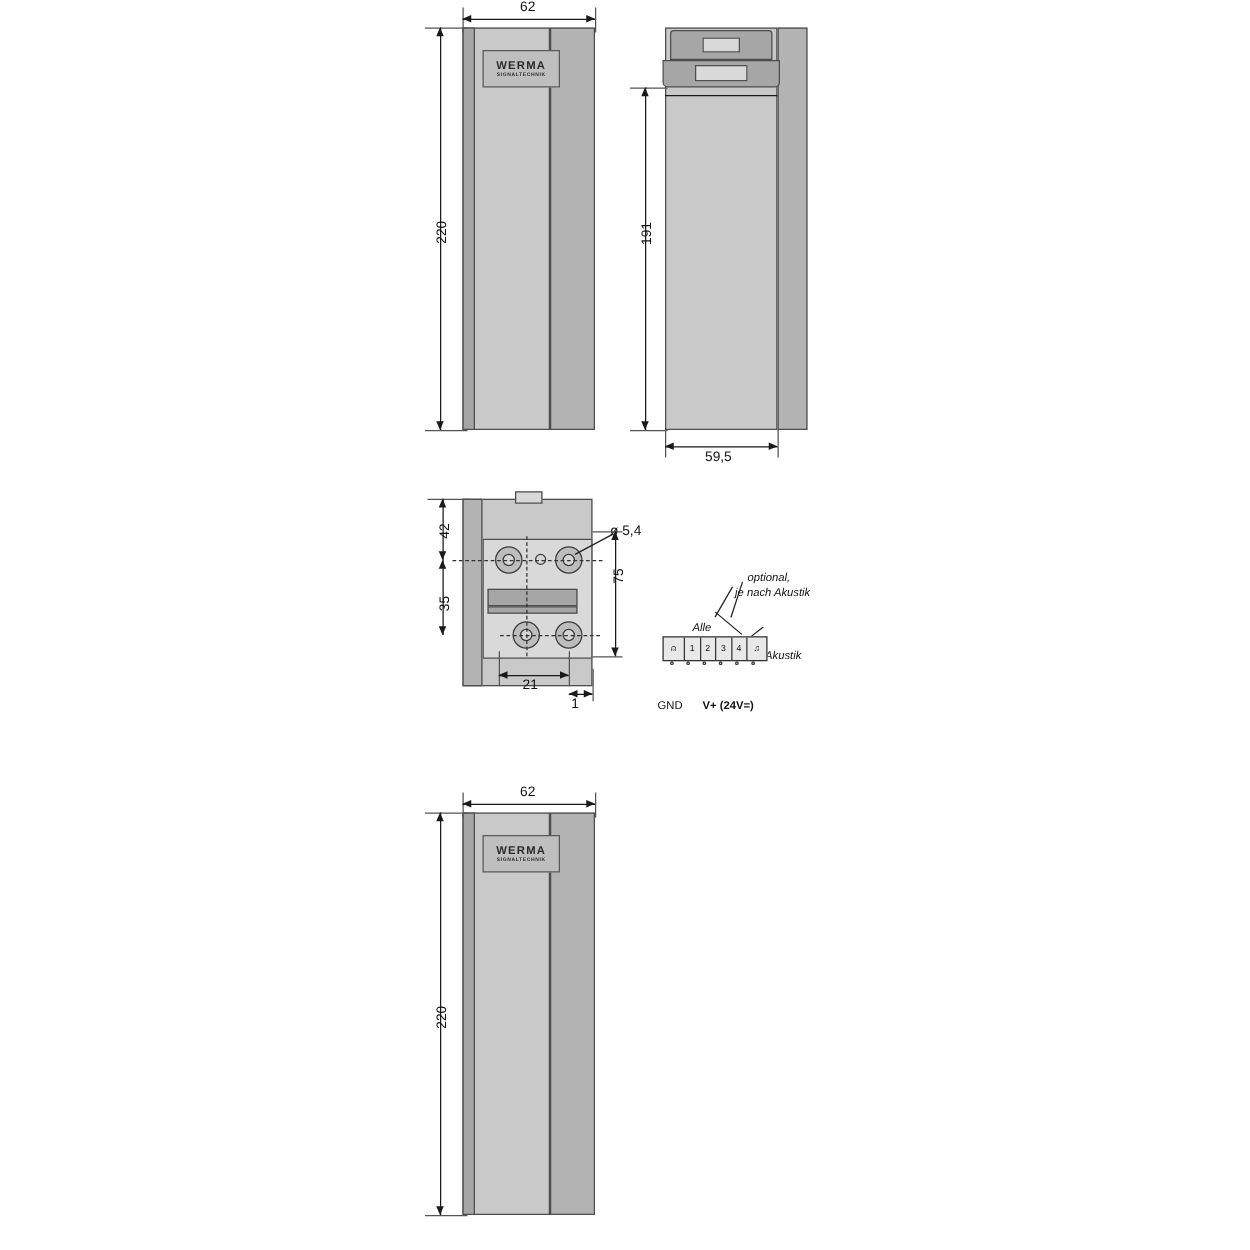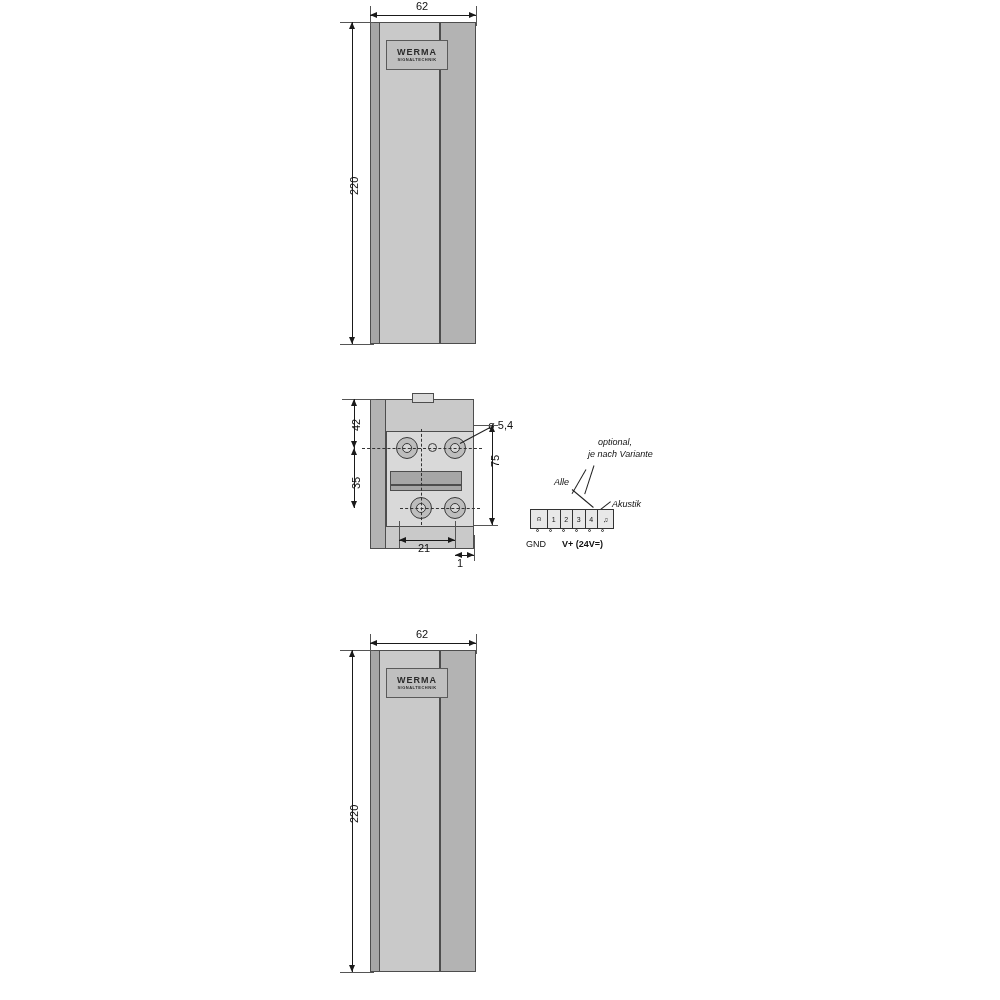--- a/index.html
+++ b/index.html
@@ -168,20 +168,21 @@
     border-radius: 50%;
     border: 1px solid #333;
     box-sizing: border-box;
     background: #fff;
   }
   .lbl {
     position: absolute;
     font-size: 9px;
     color: #111;
     white-space: nowrap;
+    margin-top: 20px;
   }
   .lbl-it {
     font-style: italic;
   }
   .leader {
     position: absolute;
     background: #222;
     height: 1px;
     transform-origin: left center;
   }
@@ -210,20 +211,45 @@
     <div class="dim-text" style="left:416px;top:0px;">62</div>
 
     <div class="ext-line dim-h" style="left:340px;top:22px;width:34px;height:1px;"></div>
     <div class="ext-line dim-h" style="left:340px;top:344px;width:34px;height:1px;"></div>
     <div class="dim-line dim-v" style="left:352px;top:22px;height:322px;"></div>
     <div class="arrow-up" style="left:349px;top:22px;"></div>
     <div class="arrow-down" style="left:349px;top:337px;"></div>
     <div class="dim-text vert" style="left:348px;top:195px;">220</div>
   </div>
 
+  <div class="blk" style="left:500px;top:0;width:500px;height:400px;">
+
+    <div class="body-face" style="left:32px;top:22px;width:90px;height:322px;"></div>
+    <div class="body-side" style="left:122px;top:22px;width:24px;height:322px;"></div>
+
+    <div class="body-dark" style="left:36px;top:24px;width:82px;height:24px;border-radius:3px 3px 0 0;"></div>
+    <div class="body-light" style="left:62px;top:30px;width:30px;height:12px;"></div>
+    <div class="body-dark" style="left:30px;top:48px;width:94px;height:22px;border-radius:0 0 4px 4px;"></div>
+    <div class="body-light" style="left:56px;top:52px;width:42px;height:13px;"></div>
+    <div class="dim-line dim-h" style="left:32px;top:76px;width:90px;"></div>
+
+    <div class="ext-line dim-h" style="left:4px;top:70px;width:30px;height:1px;"></div>
+    <div class="ext-line dim-h" style="left:4px;top:344px;width:30px;height:1px;"></div>
+    <div class="dim-line dim-v" style="left:16px;top:70px;height:274px;"></div>
+    <div class="arrow-up" style="left:13px;top:70px;"></div>
+    <div class="arrow-down" style="left:13px;top:337px;"></div>
+    <div class="dim-text vert" style="left:12px;top:196px;">191</div>
+
+    <div class="ext-line dim-v" style="left:32px;top:344px;width:1px;height:22px;"></div>
+    <div class="ext-line dim-v" style="left:122px;top:344px;width:1px;height:22px;"></div>
+    <div class="dim-line dim-h" style="left:32px;top:357px;width:90px;"></div>
+    <div class="arrow-left" style="left:32px;top:354px;"></div>
+    <div class="arrow-right" style="left:115px;top:354px;"></div>
+    <div class="dim-text" style="left:64px;top:360px;">59,5</div>
+  </div>
 
   <div class="blk" style="left:300px;top:385px;width:260px;height:205px;">
 
     <div class="body-face" style="left:70px;top:14px;width:104px;height:150px;"></div>
     <div class="body-side" style="left:70px;top:14px;width:16px;height:150px;"></div>
     <div class="body-light" style="left:112px;top:8px;width:22px;height:10px;"></div>
 
     <div class="body-light" style="left:86px;top:46px;width:88px;height:96px;"></div>
     <div class="body-dark" style="left:90px;top:86px;width:72px;height:14px;"></div>
     <div class="body-dark" style="left:90px;top:100px;width:72px;height:6px;"></div>
@@ -274,21 +300,21 @@
     <div class="ext-line dim-v" style="left:174px;top:150px;width:1px;height:26px;"></div>
     <div class="dim-line dim-h" style="left:155px;top:170px;width:19px;"></div>
     <div class="arrow-left" style="left:155px;top:167px;"></div>
     <div class="arrow-right" style="left:167px;top:167px;"></div>
     <div class="dim-text" style="left:157px;top:172px;">1</div>
   </div>
 
   <div class="blk" style="left:520px;top:425px;width:190px;height:140px;">
 
     <div class="lbl lbl-it" style="left:78px;top:12px;">optional,</div>
-    <div class="lbl lbl-it" style="left:68px;top:24px;">je nach Variante</div>
+    <div class="lbl lbl-it" style="left:68px;top:24px;">je nach Akustik</div>
 
     <div class="leader" style="left:74px;top:40px;width:30px;transform:rotate(108deg);"></div>
     <div class="leader" style="left:66px;top:44px;width:28px;transform:rotate(120deg);"></div>
 
     <div class="lbl lbl-it" style="left:34px;top:52px;font-style:italic;">Alle</div>
     <div class="leader" style="left:52px;top:64px;width:28px;transform:rotate(40deg);"></div>
 
     <div class="lbl lbl-it" style="left:92px;top:74px;">Akustik</div>
     <div class="leader" style="left:78px;top:86px;width:16px;transform:rotate(-38deg);"></div>
 

